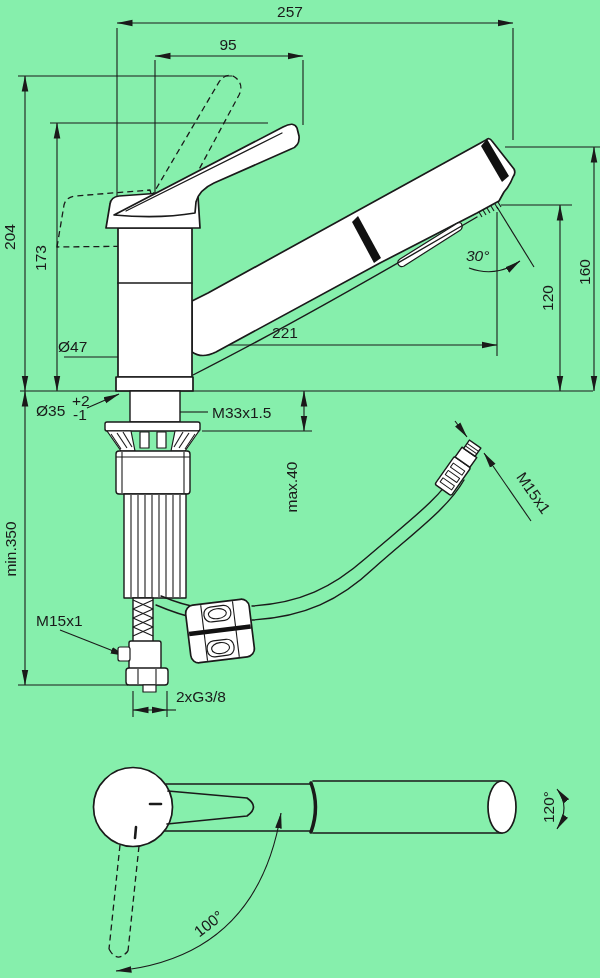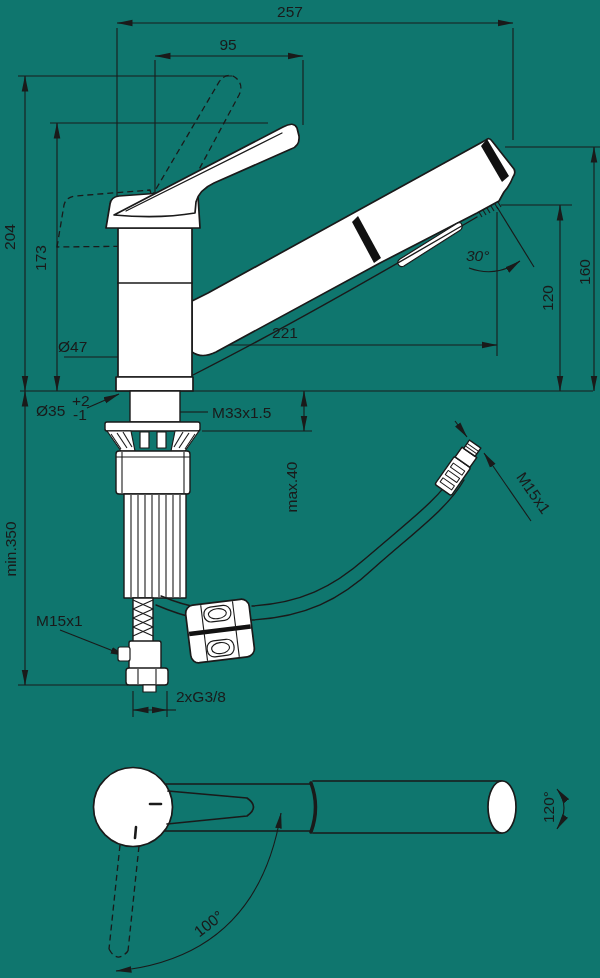--- a/index.html
+++ b/index.html
@@ -1,16 +1,16 @@
 <!DOCTYPE html>
 <html><head>
 <meta charset="utf-8">
 <style>
   html,body{margin:0;padding:0;background:#fff;}
-  .canvas{position:relative;width:600px;height:978px;background:#0f766e;overflow:hidden;
+  .canvas{position:relative;width:600px;height:978px;background:#86efac;overflow:hidden;
           font-family:"Liberation Sans", sans-serif;}
   svg{display:block;}
   svg text{font-family:"Liberation Sans", sans-serif;font-size:15.5px;fill:#1a1a1a;}
   svg text.ital{font-style:italic;}
   .thin{stroke:#1a1a1a;stroke-width:1.1;fill:none;}
   .thick{stroke:#1a1a1a;stroke-width:1.7;fill:none;stroke-linejoin:round;stroke-linecap:round;}
   .solidw{stroke:#1a1a1a;stroke-width:1.7;fill:#fff;stroke-linejoin:round;}
   .dash{stroke:#1a1a1a;stroke-width:1.3;fill:none;stroke-dasharray:6 4;stroke-linejoin:round;}
   .blk{fill:#111;stroke:none;}
 </style>

